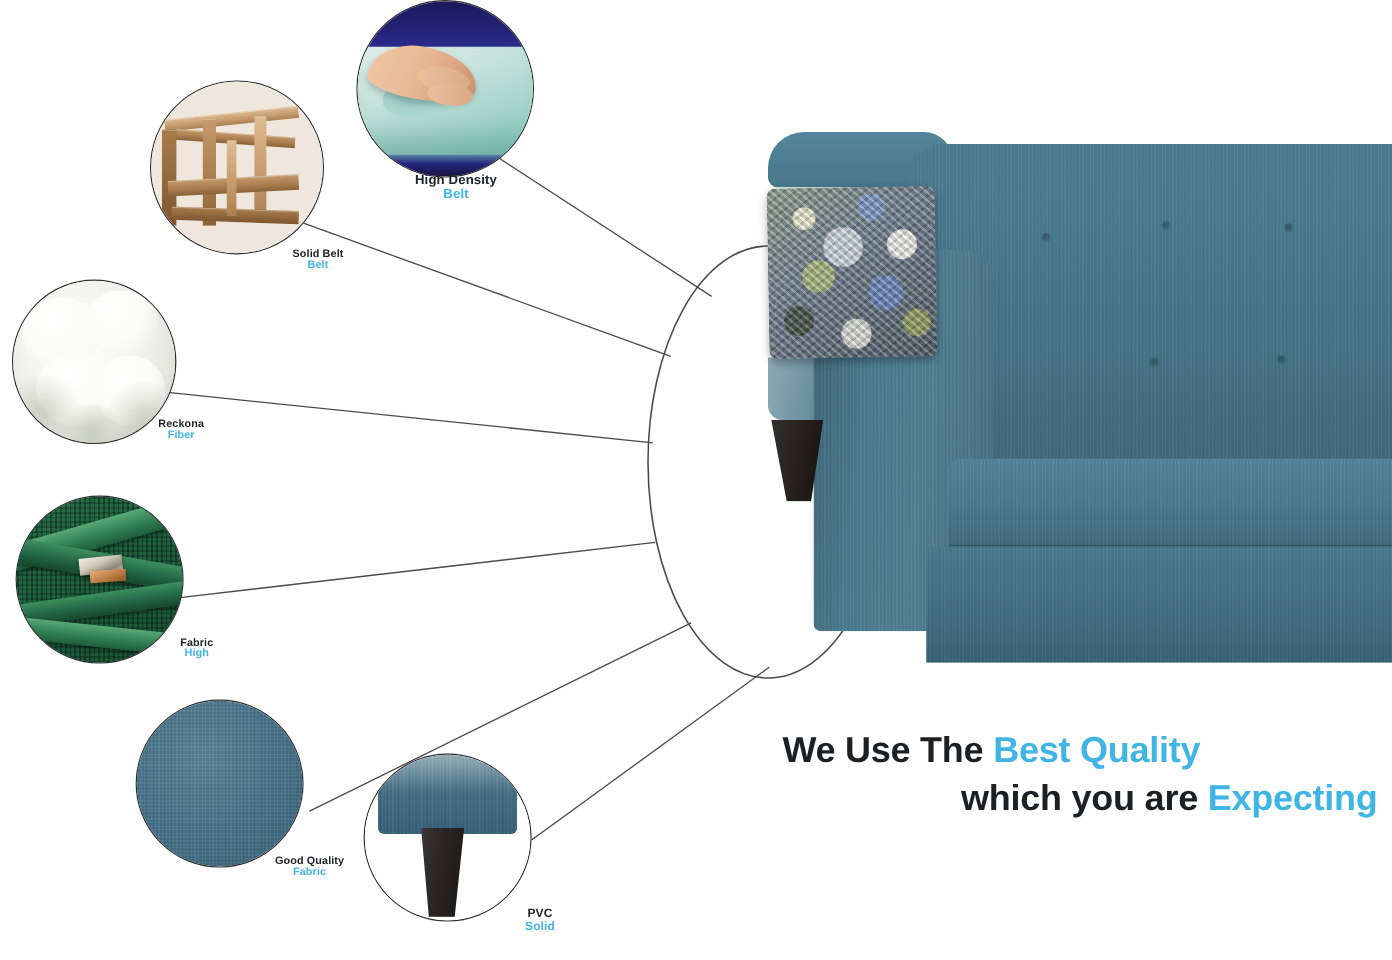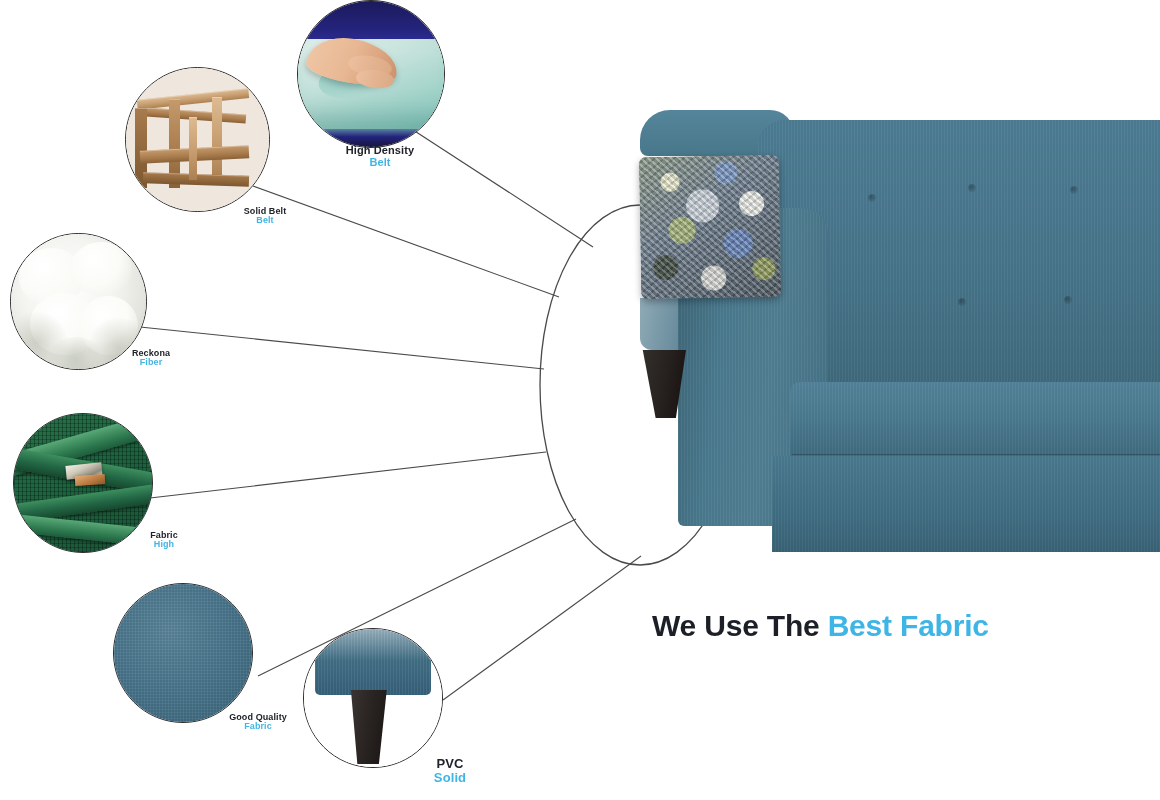--- a/index.html
+++ b/index.html
@@ -438,25 +438,28 @@
     </div>
   </div>
 
   <div class="callout">
     <div class="bubble" style="left:303px; top:628px; width:140px; height:140px;">
       <div class="bubble-inner art-leg">
         <div class="corner"></div>
         <div class="legshape"></div>
       </div>
     </div>
-    <div class="cap" style="left:420px; top:757px; width:60px; font-size:13px;text-align:center;">
+    <div class="cap" style="left:420px; top:757px; width:60px; font-size:10px;text-align:center;">
       <span class="l1">PVC</span>
       <span class="l2">Solid</span>
     </div>
   </div>
 
   <div id="tagline" style="left:652px; top:606px; width:496px;">
     <span class="line l1">
-      <span>We Use The </span><span class="accent">Best Fabric</span>
+      <span>We Use The </span><span class="accent">Best Quality</span>
     </span>
+    <span class="line l2">
+      <span>which you are </span><span class="accent">Expecting</span>
+    </span>
   </div>
 
 </div>
 
 </body></html>

